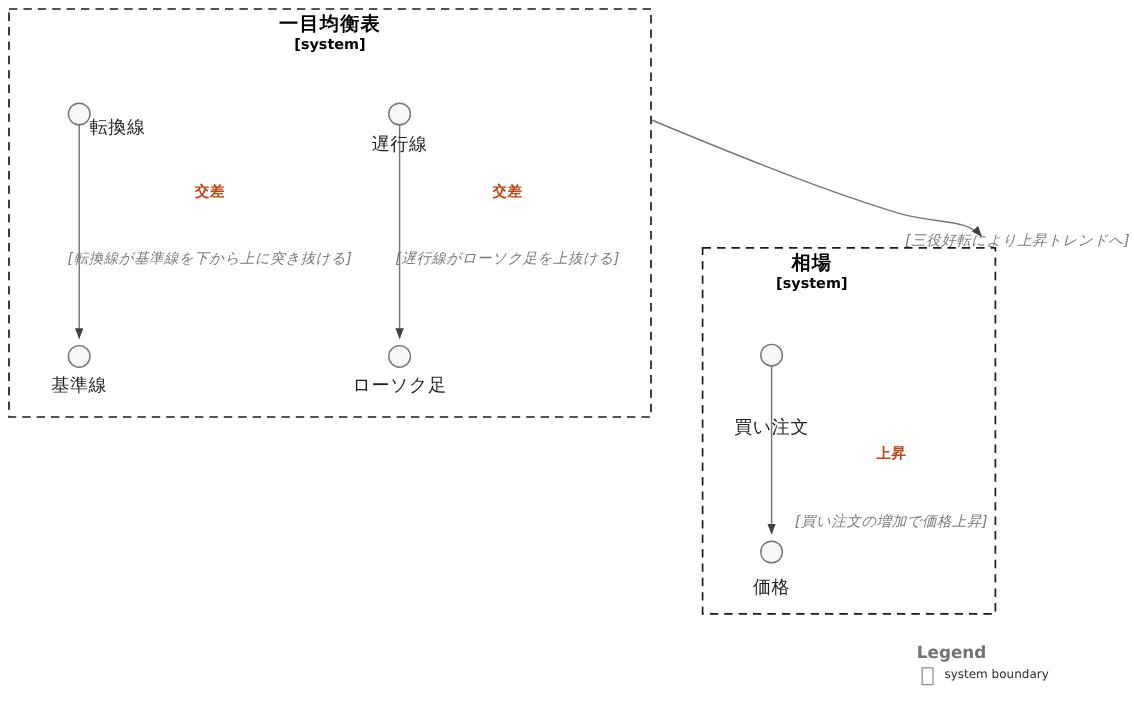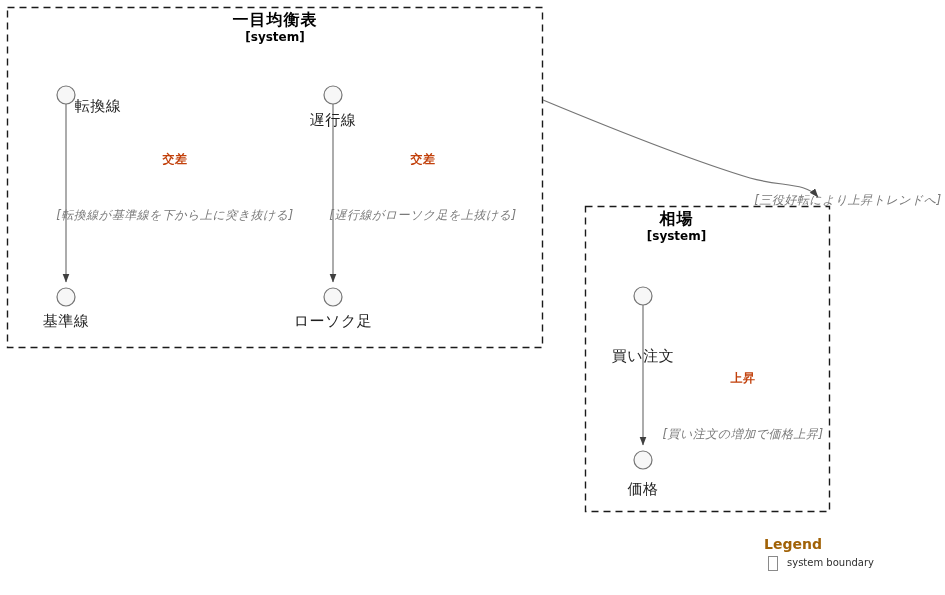--- a/index.html
+++ b/index.html
@@ -16,21 +16,21 @@
   .node-label{
     position:absolute;transform:translateX(-50%);white-space:nowrap;
     font-size:15px;color:#1f1f1f;letter-spacing:0.5px;
   }
   .edge-label{
     position:absolute;text-align:center;line-height:1.2;white-space:nowrap;
   }
   .edge-label .n{font-size:12px;font-weight:bold;color:#c2410c;letter-spacing:0.5px;}
   .edge-label .c{font-size:12px;font-style:italic;color:#7a7a7a;letter-spacing:0.5px;margin-top:42px;}
   #legend{position:absolute;left:764px;top:536px;line-height:1.25;}
-  #legend .lt{font-size:14px;font-weight:bold;color:#a16207;}
+  #legend .lt{font-size:14px;font-weight:bold;color:#737373;}
   #legend .li{display:flex;align-items:center;margin-top:2px;font-size:10px;color:#2e2e2e;}
   #legend .swatch{
     display:inline-block;width:8px;height:13px;border:1px solid #8a8a8a;
     margin:0 9px 0 4px;background:#fff;
   }
 </style>
 </head>
 <body>
 
 <div id="canvas">

